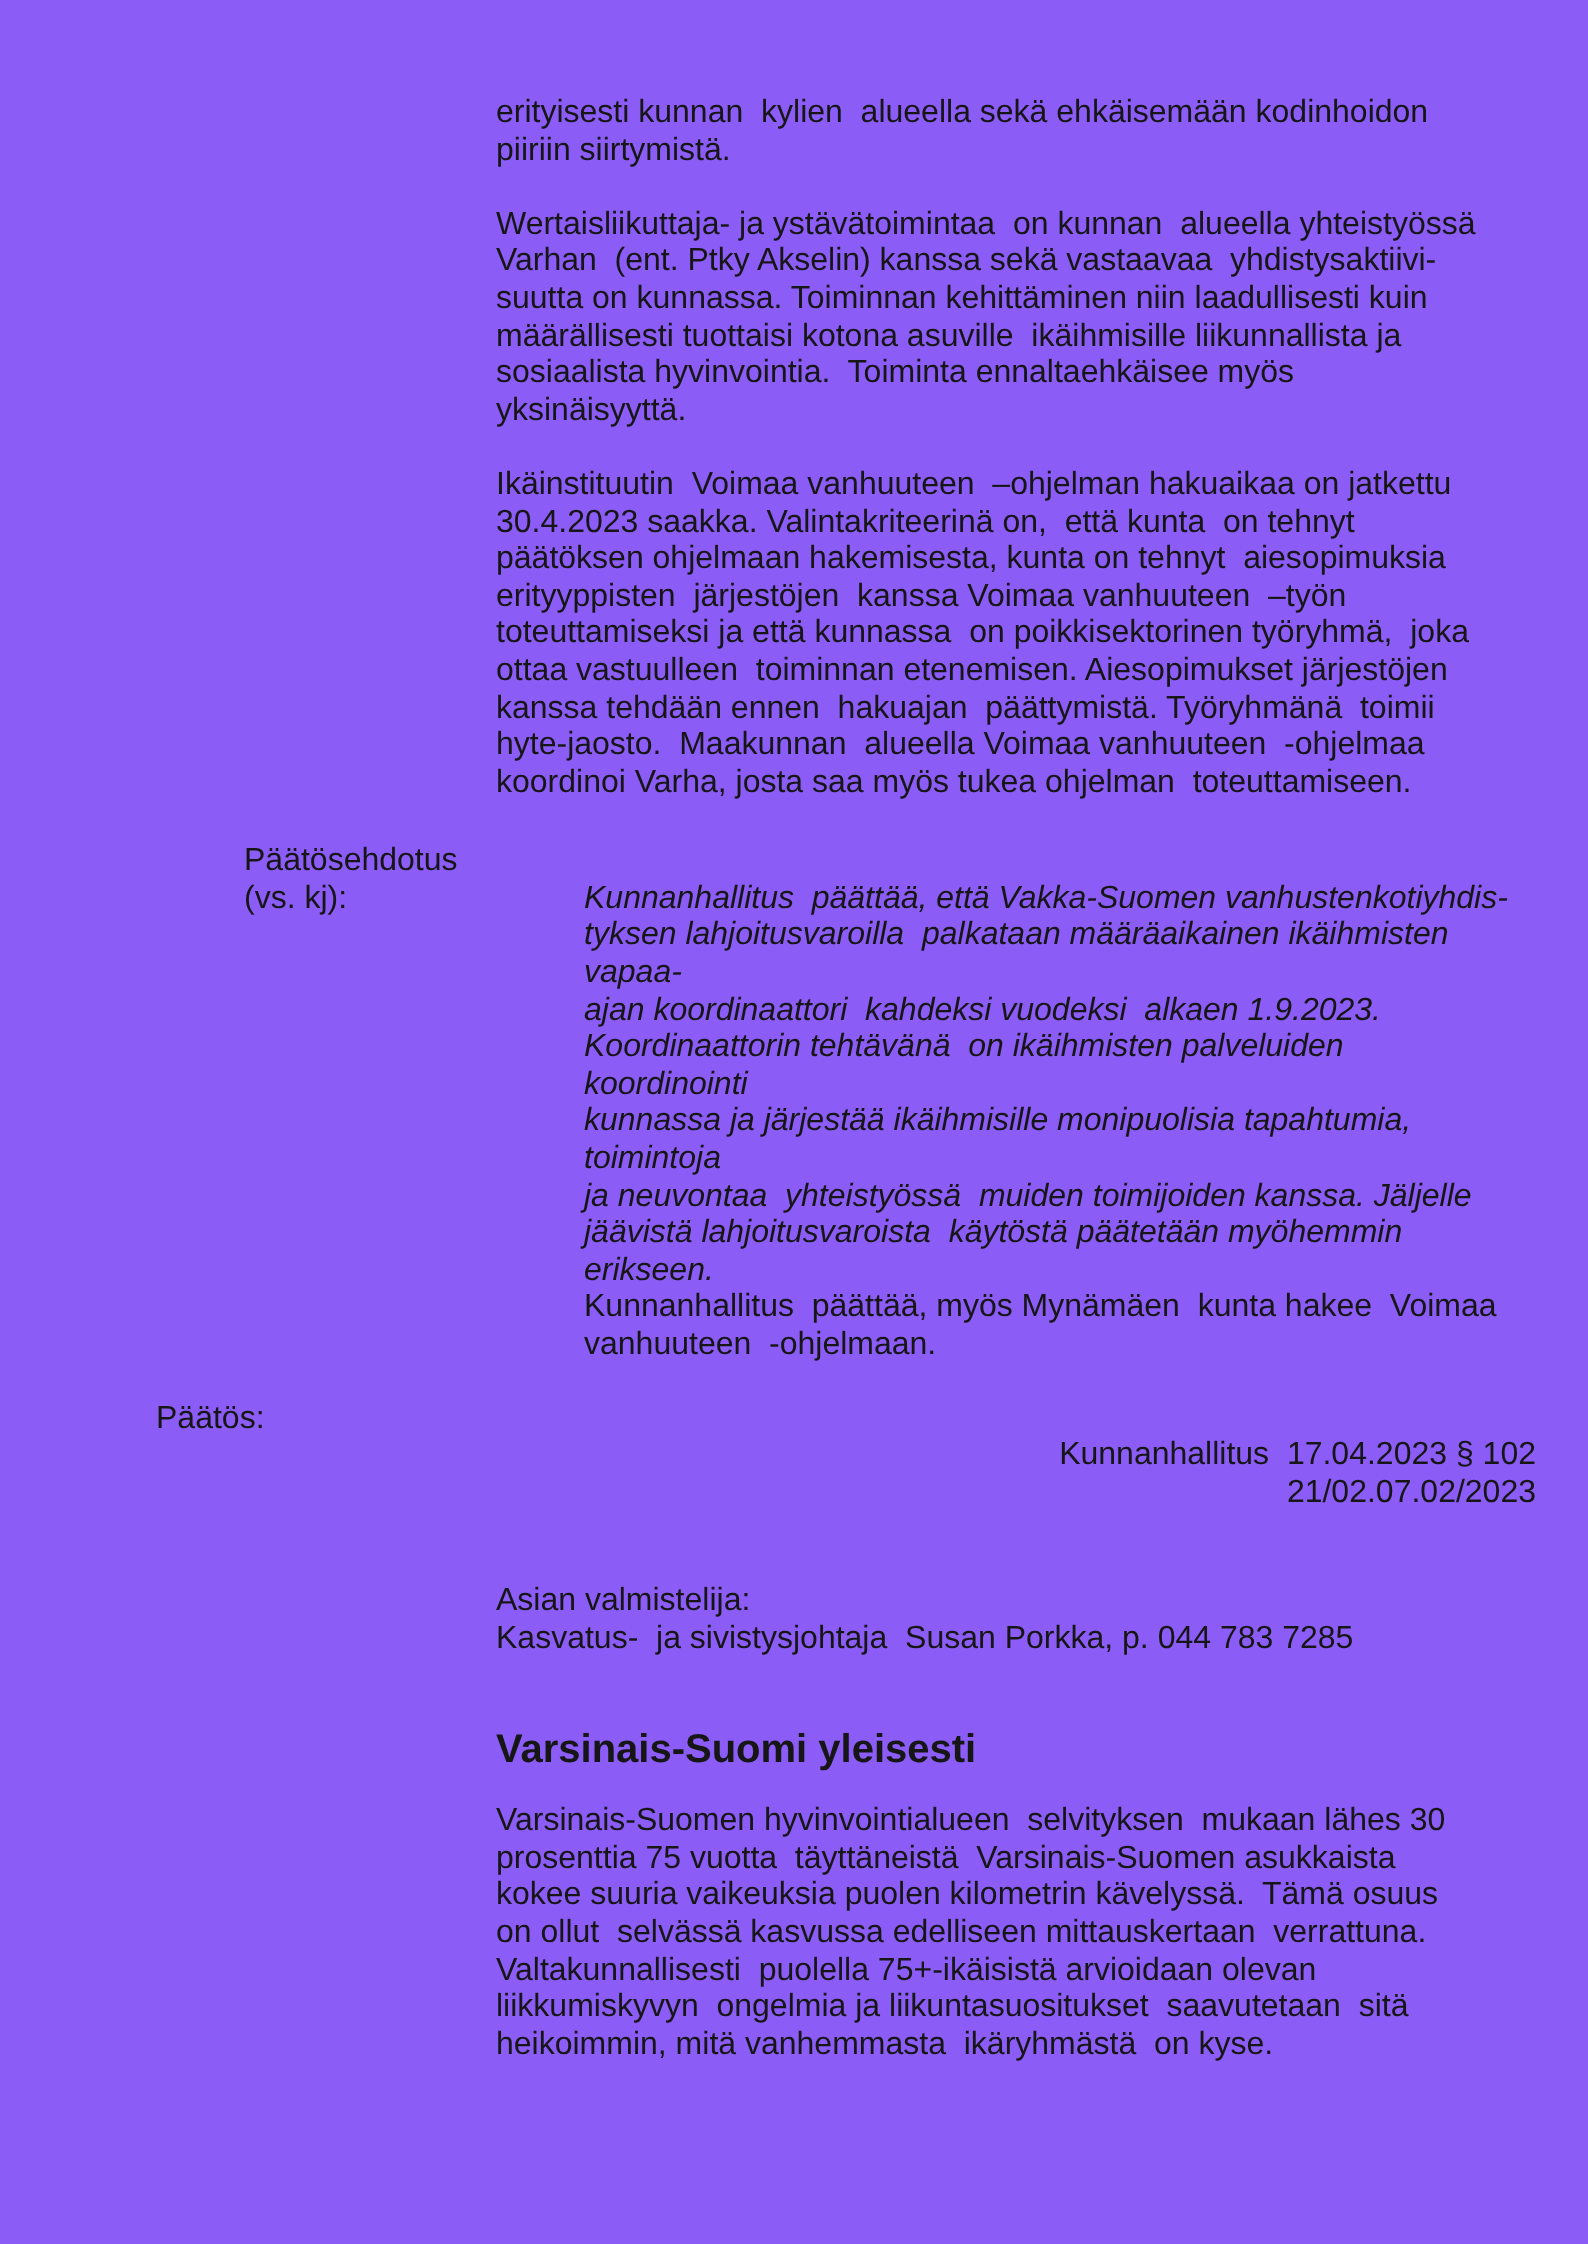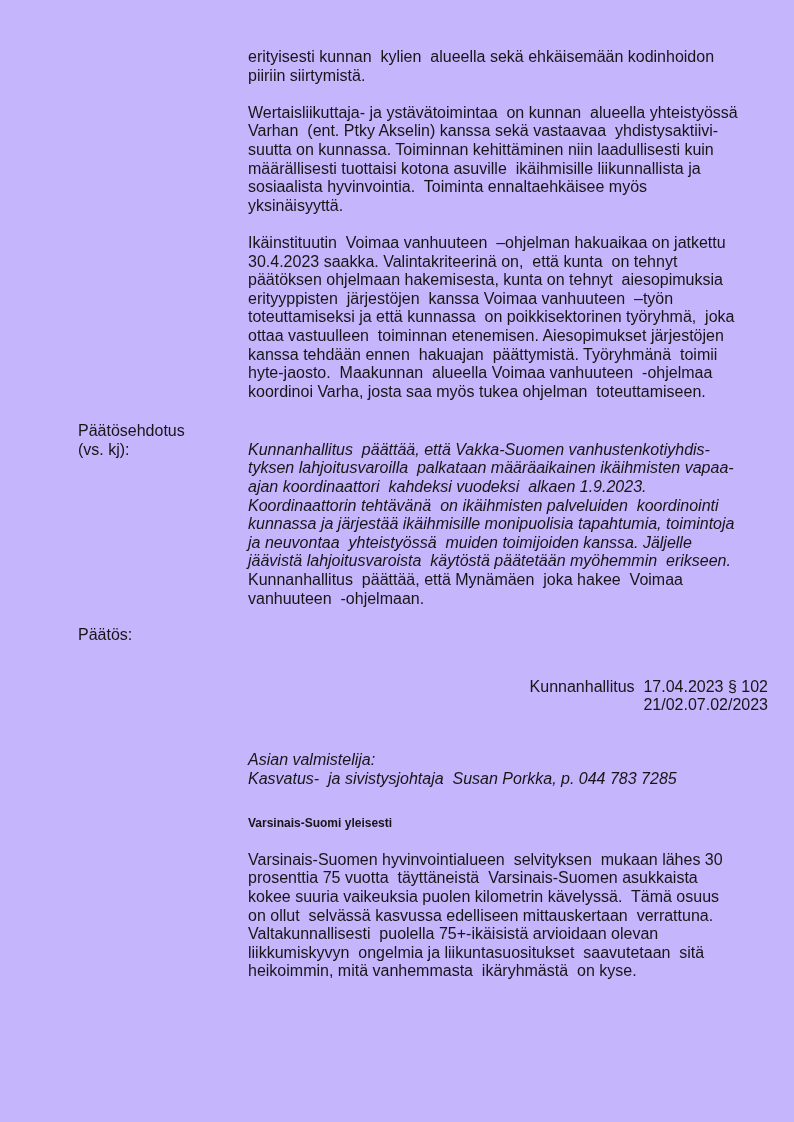--- a/index.html
+++ b/index.html
@@ -1,47 +1,47 @@
 <!DOCTYPE html>
 <html lang="fi"><head>
 <meta charset="utf-8">
 <style>
   * { box-sizing: border-box; }
   html, body { margin: 0; padding: 0; background: #ffffff; }
   .page {
     position: relative;
     width: 794px;
     height: 1122px;
-    background: #c4b5fd;
+    background: #8b5cf6;
     color: #161616;
     font-family: "Liberation Sans", sans-serif;
     font-size: 16px;
     line-height: 18.6px;
     overflow: hidden;
   }
   .content { padding: 48px 40px 0 78px; }
   .para, .label, .row-body p, .heading {
     margin: 0;
     white-space: pre-wrap;
   }
   .para { margin-bottom: 18.6px; }
   .body-col { margin-left: 170px; width: 540px; }
   .full { width: 690px; }
   .row { display: flex; align-items: flex-start; }
   .row .label { width: 170px; flex: none; }
   .row .row-body { width: 540px; }
   .row-body.offset-one-line { padding-top: 18.6px; }
   .para-intro-3 { margin-bottom: 21px; }
-  .row-proposal { margin-bottom: 18px; }
+  .row-proposal { margin-bottom: 18px; margin-left: 44px; }
   .proposal-para-a { margin-bottom: 19px; font-style: italic; }
-  .row-decision { margin-bottom: 33px; }
+  .row-decision { }
   .reference { margin-bottom: 36px; text-align: right; }
-  .preparer { margin-bottom: 26px; font-style: italic; }
+  .preparer { margin-bottom: 36px; }
   .heading {
-    font-size: 12px;
+    font-size: 20px;
     font-weight: bold;
     margin-bottom: 18px;
   }
 </style>
 </head>
 <body>
 
 <div class="page">
   <div class="content">
 
@@ -69,21 +69,21 @@
       <div class="label">Päätösehdotus
 (vs. kj):</div>
       <div class="row-body offset-one-line">
         <p class="proposal-para-a">Kunnanhallitus  päättää, että Vakka-Suomen vanhustenkotiyhdis-
 tyksen lahjoitusvaroilla  palkataan määräaikainen ikäihmisten vapaa-
 ajan koordinaattori  kahdeksi vuodeksi  alkaen 1.9.2023.
 Koordinaattorin tehtävänä  on ikäihmisten palveluiden  koordinointi
 kunnassa ja järjestää ikäihmisille monipuolisia tapahtumia, toimintoja
 ja neuvontaa  yhteistyössä  muiden toimijoiden kanssa. Jäljelle
 jäävistä lahjoitusvaroista  käytöstä päätetään myöhemmin  erikseen.</p>
-        <p>Kunnanhallitus  päättää, että Mynämäen  joka hakee  Voimaa
+        <p>Kunnanhallitus  päättää, myös Mynämäen  kunta hakee  Voimaa
 vanhuuteen  -ohjelmaan.</p>
       </div>
     </div>
 
     <div class="row row-decision">
       <div class="label">Päätös:</div>
     </div>
 
     <p class="para full reference">Kunnanhallitus  17.04.2023 § 102
 21/02.07.02/2023</p>

